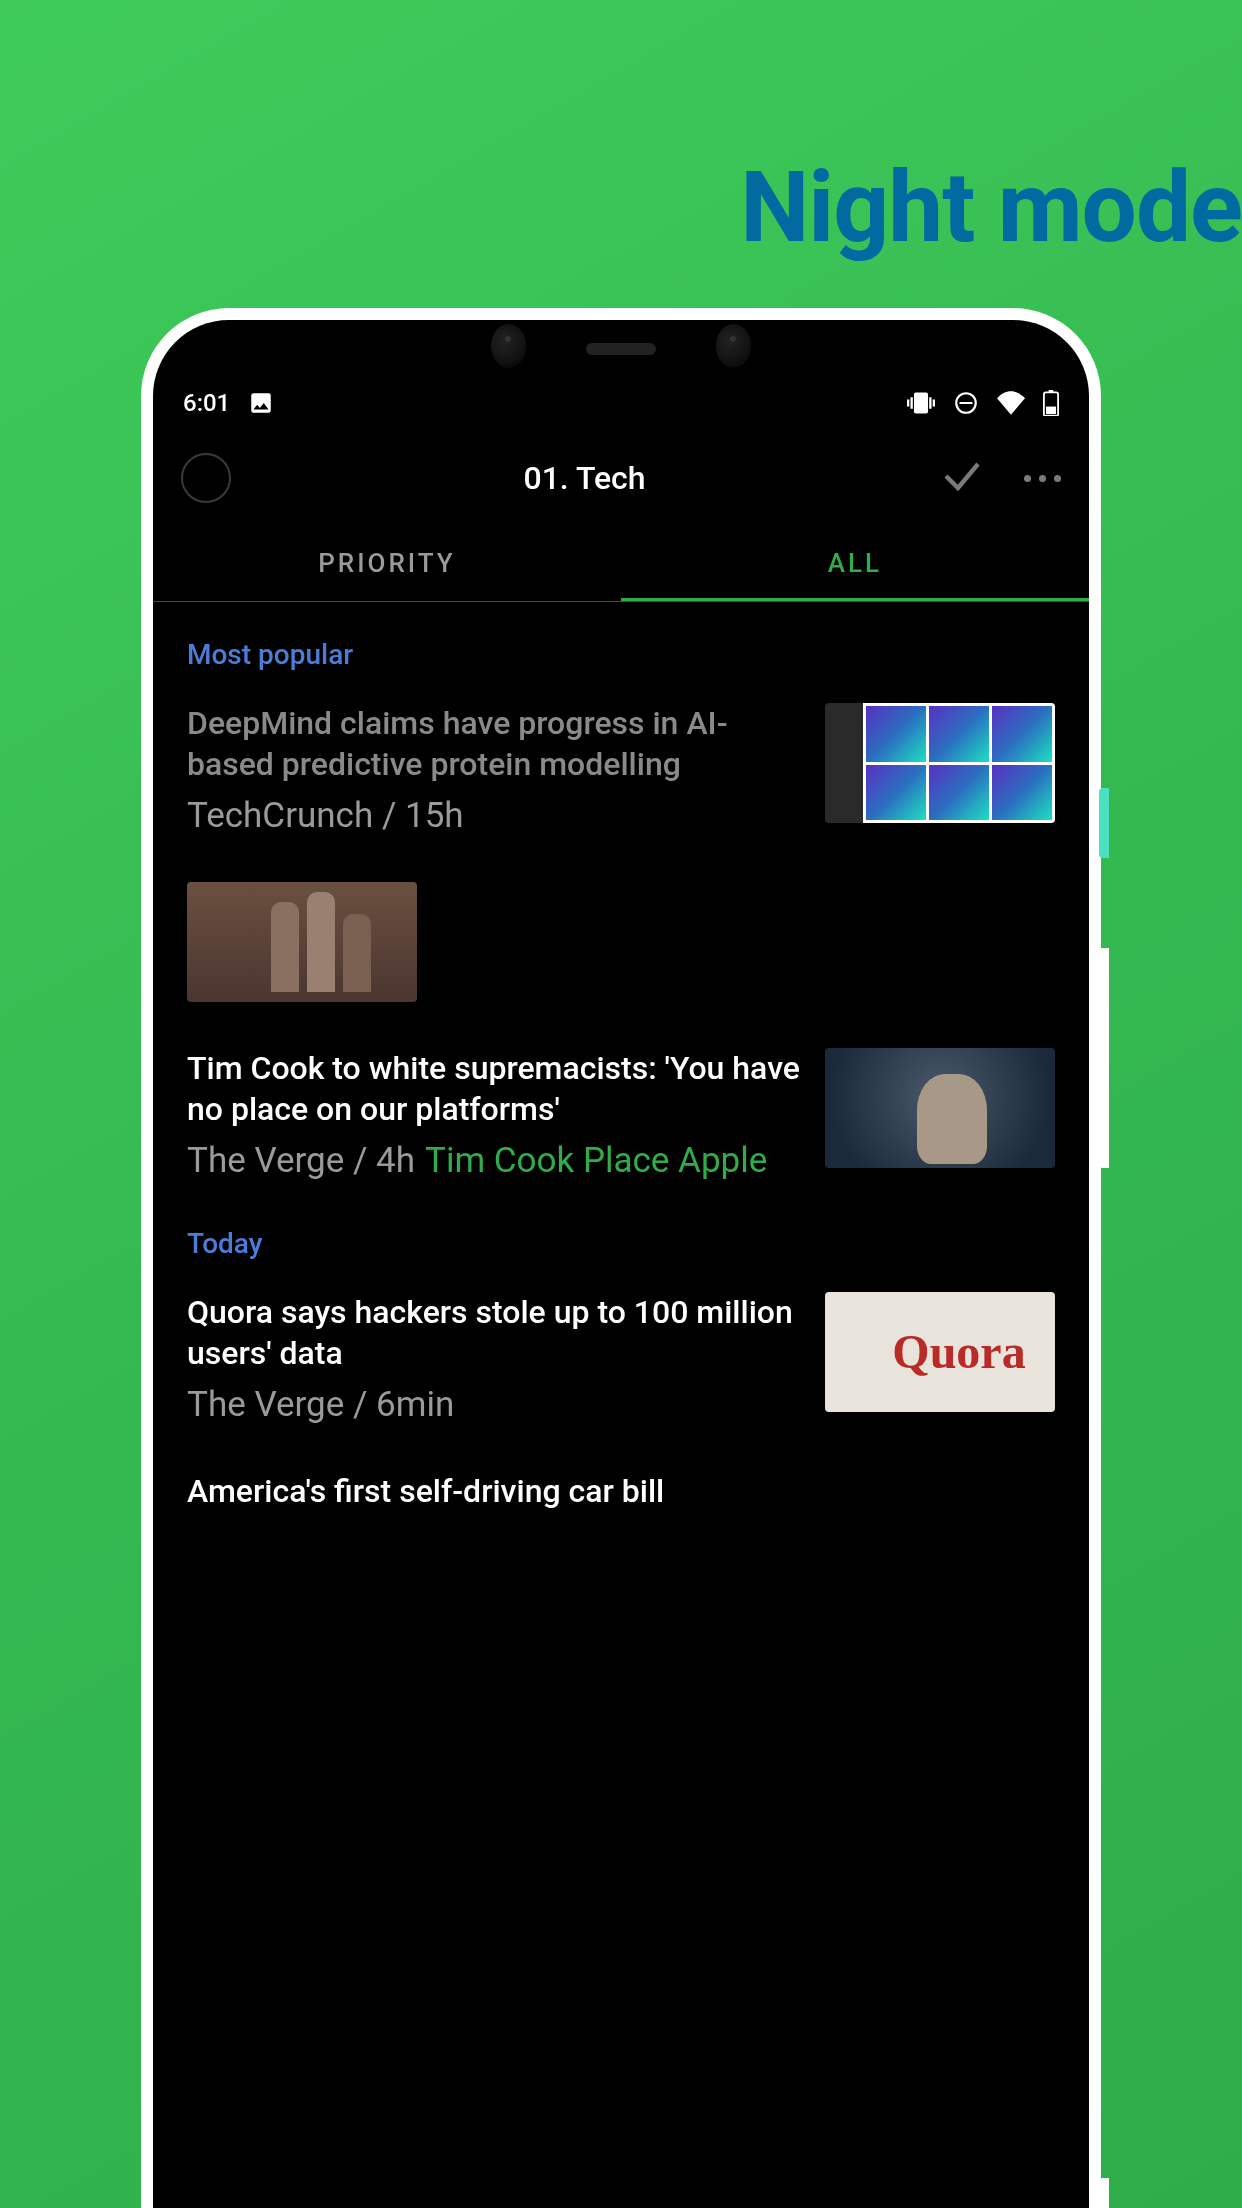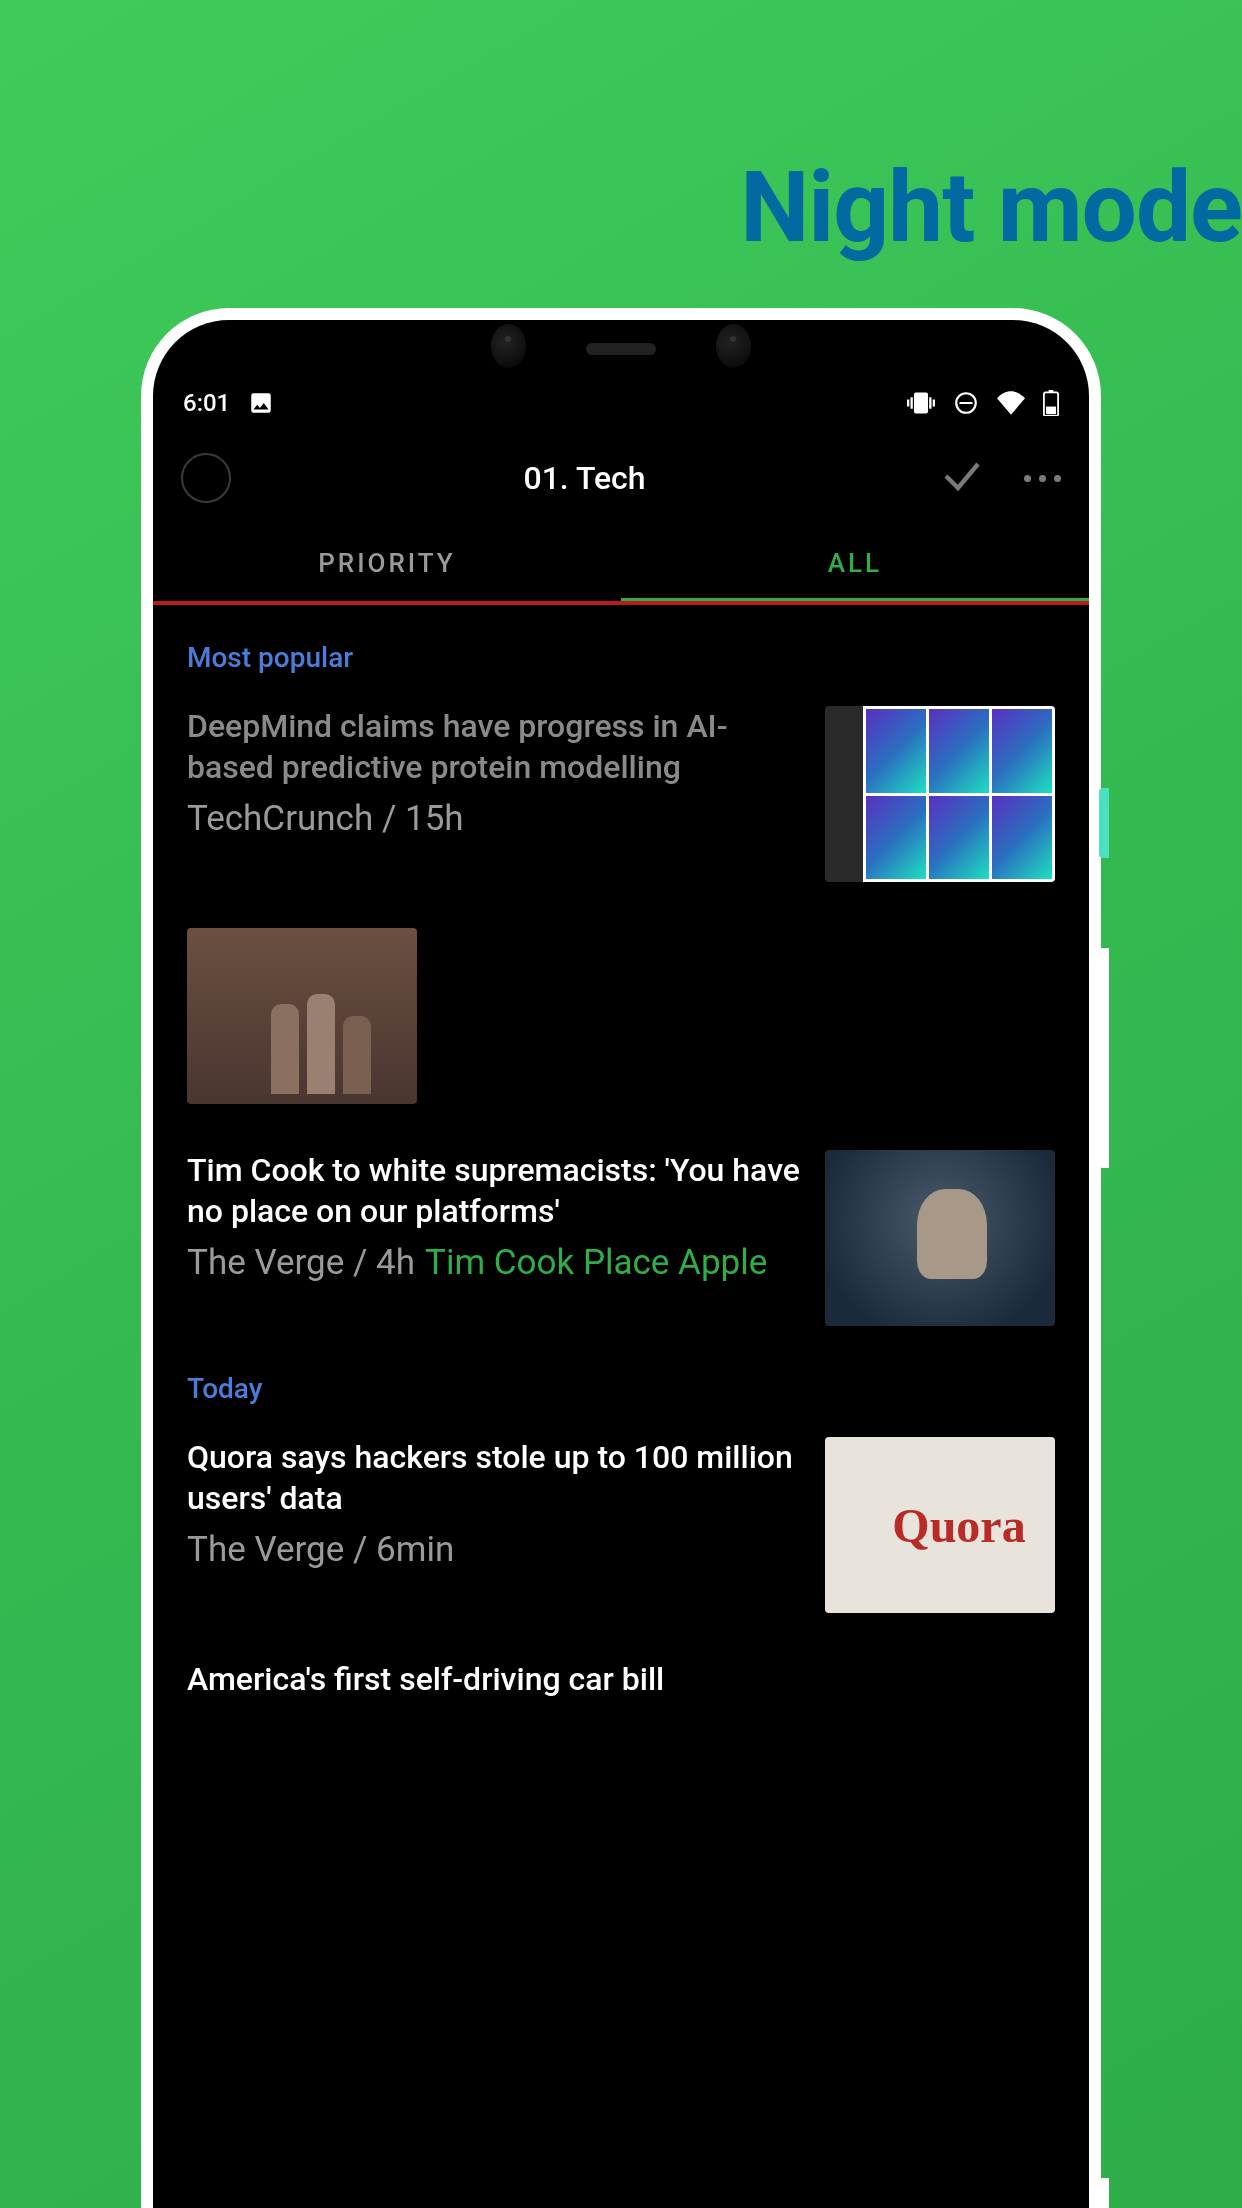--- a/index.html
+++ b/index.html
@@ -103,21 +103,21 @@
     font-weight: 500;
     flex: 1;
     text-align: center;
   }
   .app-bar-right { display:flex; align-items:center; gap:38px; }
   .check { color:#7a7a7a; }
   .dots { display:flex; gap:8px; }
   .dots span { width:7px; height:7px; background:#7a7a7a; border-radius:50%; display:block; }
   .tabs {
     display: flex;
-    border-bottom: 4px solid #b91c1c;
+    border-bottom: 1px solid #b91c1c;
   }
   .tab {
     flex: 1;
     text-align: center;
     padding: 20px 0;
     font-size: 26px;
     font-weight: 500;
     letter-spacing: 3px;
     color: #9a9a9a;
   }
@@ -150,21 +150,21 @@
   .article-meta {
     font-size: 35px;
     color: #9a9a9a;
   }
   .article-tags {
     color: #2ead49;
     margin-left: 10px;
   }
   .article-thumb {
     width: 230px;
-    height: 176px;
+    height: 120px;
     background: #2a2a2a;
     border-radius: 4px;
     flex-shrink: 0;
     overflow: hidden;
     padding-left: 38px;
   }
   
   .thumb-grid {
     display:grid; grid-template-columns:1fr 1fr 1fr; grid-template-rows:1fr 1fr;
     gap:3px; width:100%; height:100%; background:#fff; padding:3px;

